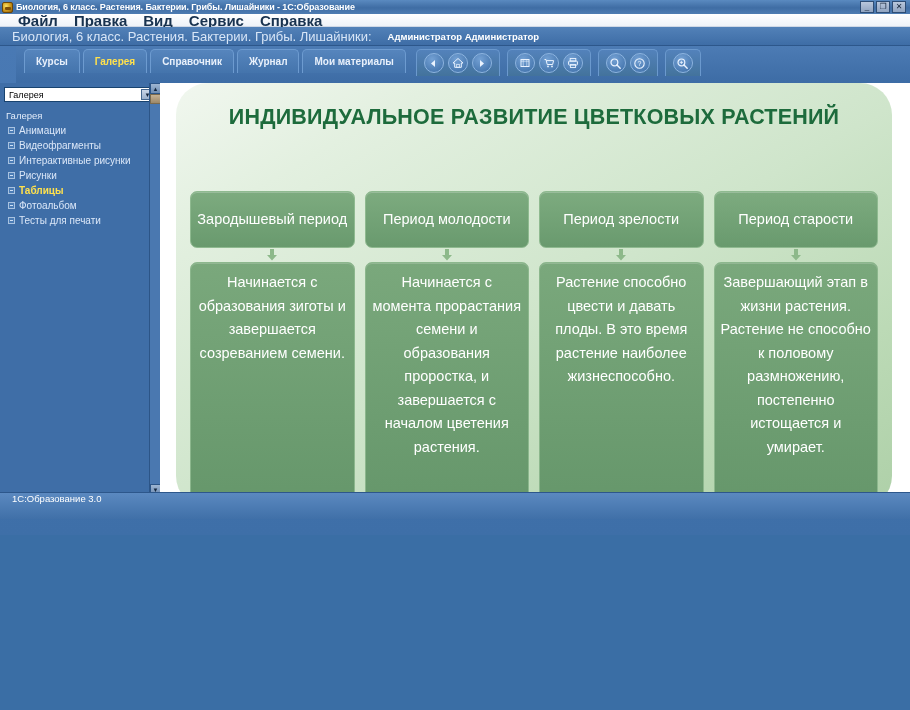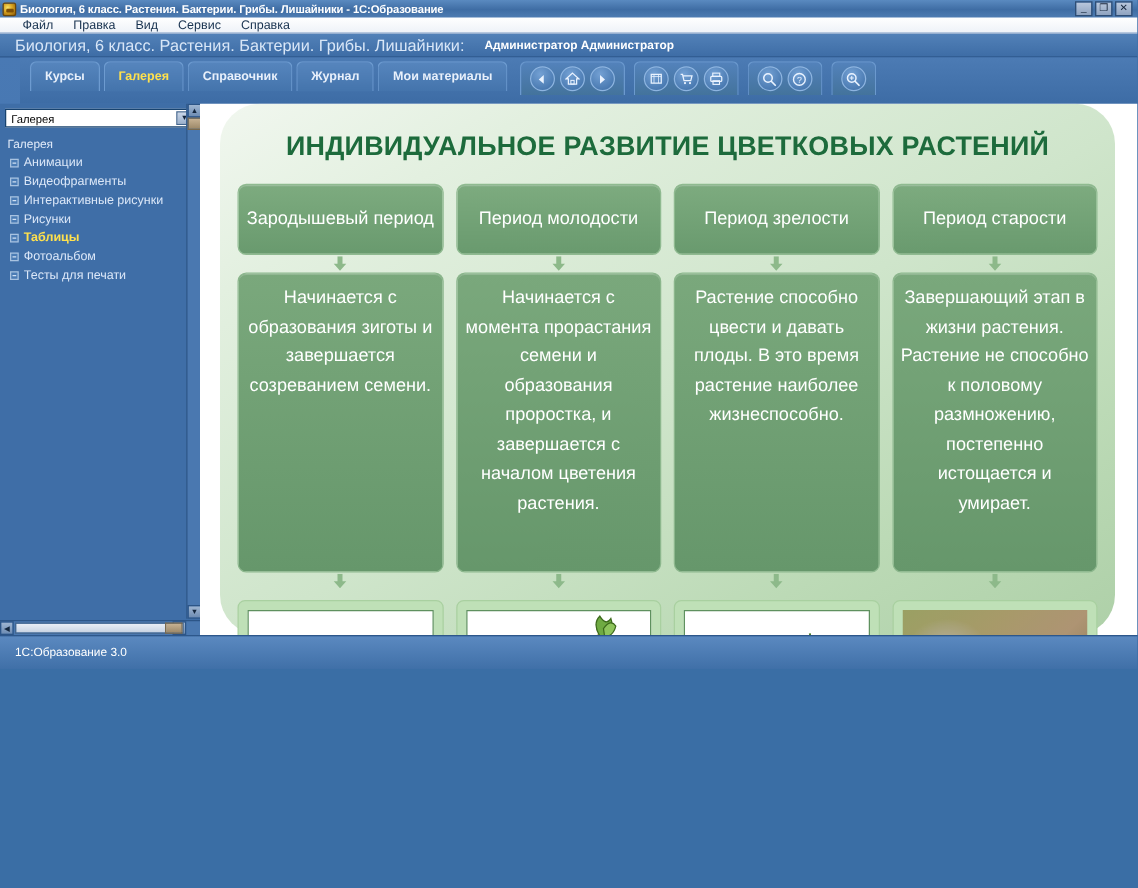--- a/index.html
+++ b/index.html
@@ -47,21 +47,21 @@
     font-size: 8px; color: #16263c; line-height: 1;
   }
 
   
   .menubar {
     position: absolute; top: 14px; left: 0; right: 0; height: 13px;
     background: linear-gradient(180deg, #ffffff 0%, #eef2f8 100%);
     display: flex; align-items: center; padding-left: 18px; gap: 16px;
     border-bottom: 1px solid #cfd8e6;
   }
-  .menubar .mi { font-size: 10px; color: #18324f; white-space: nowrap; }
+  .menubar .mi { font-size: 15px; color: #18324f; white-space: nowrap; font-weight: bold; }
 
   
   .userbar {
     position: absolute; top: 27px; left: 0; right: 0; height: 19px;
     background: linear-gradient(180deg, #5281b8 0%, #3e6da6 100%);
     display: flex; align-items: center; padding-left: 12px; gap: 16px;
     border-bottom: 1px solid #2d578b;
   }
   .userbar .course { font-size: 13px; color: #d8e6f7; white-space: nowrap; }
   .userbar .user { font-size: 9.5px; color: #ffffff; font-weight: bold; white-space: nowrap; }
@@ -167,21 +167,21 @@
     background: linear-gradient(150deg, #f1f7ef 0%, #e3f0e0 18%, #cfe5cb 52%, #bcdab6 78%, #aed0a8 100%);
     padding: 22px 14px 0 14px;
     display: flex; flex-direction: column; border-radius: 32px;
   }
   .poster-title {
     text-align: center; font-size: 21.5px; font-weight: bold;
     color: #1d6b3c; letter-spacing: 0.2px; margin-bottom: 17px;
     white-space: nowrap;
   }
   .columns { display: flex; gap: 10px; flex: 1; }
-  .col { flex: 1; display: flex; flex-direction: column; }
+  .col { flex: 1; display: flex; flex-direction: column; margin-top: 44px; }
 
   .card-head {
     height: 57px; border-radius: 7px;
     background: linear-gradient(180deg, #7dab7f 0%, #699a6e 100%);
     border: 1px solid #8fba90;
     display: flex; align-items: center; justify-content: center; text-align: center;
     color: #ffffff; font-size: 14.5px; line-height: 19px;
     padding: 0 6px;
     box-shadow: inset 0 1px 0 rgba(255,255,255,0.22);
   }
@@ -218,24 +218,24 @@
       radial-gradient(ellipse 26% 30% at 74% 34%, #a08a70 0%, rgba(160,138,112,0) 72%),
       radial-gradient(ellipse 36% 26% at 52% 74%, #b5a58c 0%, rgba(181,165,140,0) 70%),
       radial-gradient(ellipse 22% 40% at 88% 62%, #8d7a5e 0%, rgba(141,122,94,0) 75%),
       radial-gradient(ellipse 28% 24% at 12% 66%, #c2b89c 0%, rgba(194,184,156,0) 72%),
       linear-gradient(135deg, #9aa05e 0%, #a89a65 28%, #b09470 50%, #8e7a52 72%, #9c9460 100%);
     filter: saturate(0.92);
   }
 
   
   .statusbar {
-    position: absolute; left: 0; right: 0; bottom: 0; height: 27px;
+    position: absolute; left: 0; right: 0; bottom: 16px; height: 27px;
     background: linear-gradient(180deg, #5b89c0 0%, #4070a8 100%);
     border-top: 1px solid #2d578b;
-    display: flex; align-items: center; padding-left: 12px;
+    display: flex; align-items: flex-start; padding-left: 12px;
   }
   .statusbar .stext { font-size: 9.5px; color: #ffffff; }
 </style>
 </head>
 <body>
 
 <div id="app">
 
   <div class="titlebar">
     <div class="app-icon"></div>

